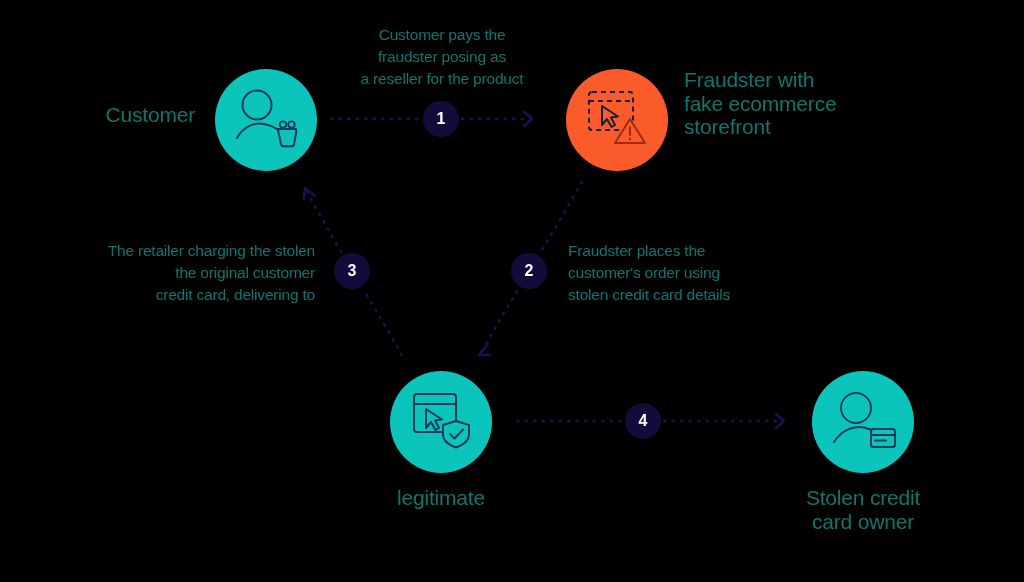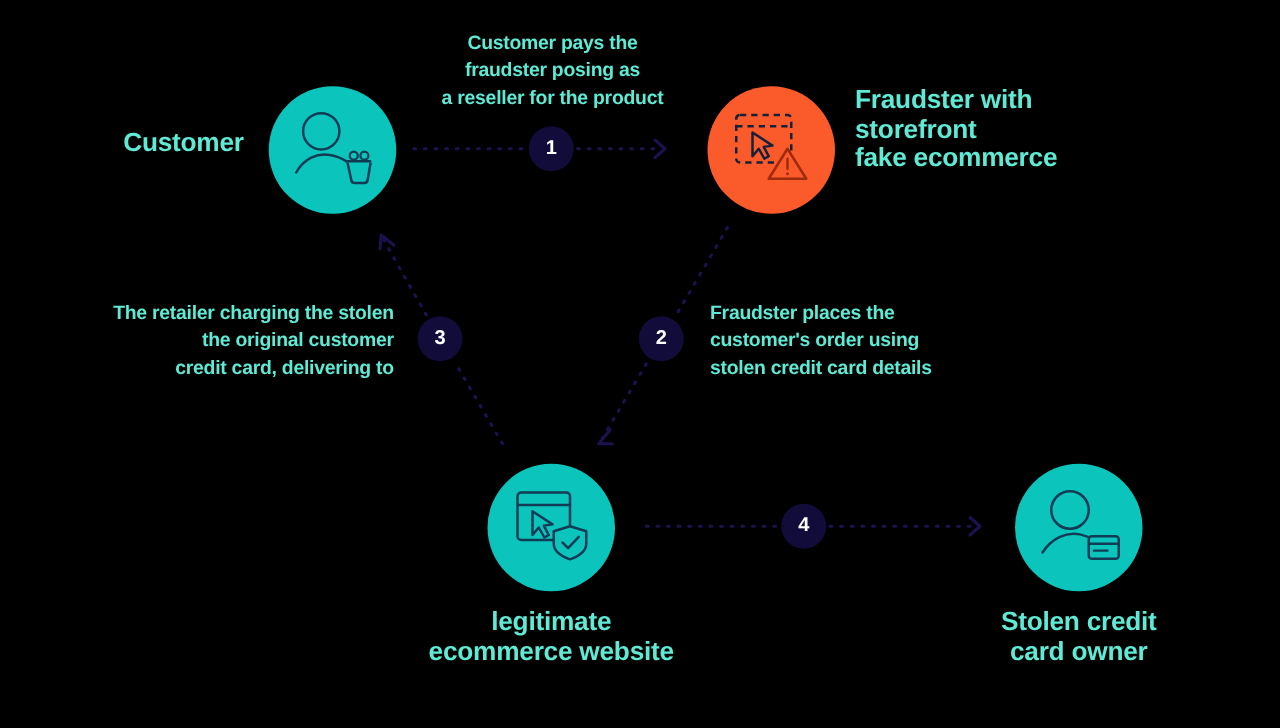--- a/index.html
+++ b/index.html
@@ -30,22 +30,22 @@
     border-radius: 50%;
     display: flex;
     align-items: center;
     justify-content: center;
   }
   .node-teal { background: #0BC5BD; }
   .node-orange { background: #FB5B2B; }
 
   .label {
     position: absolute;
-    color: #5eead4;
-    font-weight: bold;
+    color: #0f766e;
+    font-weight: normal;
     line-height: 1.18;
     letter-spacing: -0.2px;
   }
   .label-title {
     font-size: 21px;
     line-height: 1.12;
   }
   .label-body {
     font-size: 15.5px;
     line-height: 1.42;
@@ -124,39 +124,38 @@
         <line x1="3" y1="12" x2="47" y2="12" stroke="#15213A" stroke-width="2" stroke-dasharray="5 4"></line>
         <path d="M16 17 L 16 36 L 21 30 L 25.5 38 L 29 36 L 25 28.5 L 32 27.5 Z" stroke="#15213A" stroke-width="2" fill="#FB5B2B" stroke-linejoin="round"></path>
         <path d="M44 30 L 59 54 L 29 54 Z" stroke="#9E2B0A" stroke-width="2" fill="#FB5B2B" stroke-linejoin="round"></path>
         <line x1="44" y1="38" x2="44" y2="46" stroke="#9E2B0A" stroke-width="2" stroke-linecap="round"></line>
         <circle cx="44" cy="50" r="1.2" fill="#9E2B0A"></circle>
       </svg>
     </span>
   </div>
   <div class="label label-title ta-left" style="left:684px; top:68px; width:300px;">
     <div>Fraudster with</div>
+    <div>fake ecommerce</div>
     <div>storefront</div>
-    <div>fake ecommerce</div>
   </div>
 
   <div class="node node-teal" style="left:390px; top:371px; width:102px; height:102px;">
     <span>
       <svg width="62" height="58" viewBox="0 0 62 58" fill="none">
         <rect x="4" y="3" width="42" height="38" rx="3" stroke="#123B55" stroke-width="2" fill="none"></rect>
         <line x1="4" y1="13" x2="46" y2="13" stroke="#123B55" stroke-width="2"></line>
         <path d="M16 18 L 16 37 L 21 31 L 25.5 39 L 29 37 L 25 29.5 L 32 28.5 Z" stroke="#123B55" stroke-width="2" fill="#0BC5BD" stroke-linejoin="round"></path>
         <path d="M46 30 L 59 34 L 59 44 C 59 50, 53 54, 46 56.5
                  C 39 54, 33 50, 33 44 L 33 34 Z" stroke="#123B55" stroke-width="2" fill="#0BC5BD" stroke-linejoin="round"></path>
         <polyline points="40,43 44.5,47.5 53,38.5" fill="none" stroke="#123B55" stroke-width="2" stroke-linecap="round" stroke-linejoin="round"></polyline>
       </svg>
     </span>
   </div>
   <div class="label label-title ta-center" style="left:290px; top:486px; width:302px;">
     <div>legitimate</div>
-    <div>ecommerce website</div>
   </div>
 
   <div class="node node-teal" style="left:812px; top:371px; width:102px; height:102px;">
     <span>
       <svg width="68" height="58" viewBox="0 0 68 58" fill="none">
         <circle cx="27" cy="17" r="15" stroke="#123B55" stroke-width="2"></circle>
         <path d="M5 51 C 12 40, 24 34, 35 36.5 C 40 37.6, 44 39.5, 47 41.5" stroke="#123B55" stroke-width="2" fill="none" stroke-linecap="round"></path>
         <rect x="42" y="38" width="24" height="18" rx="2.5" stroke="#123B55" stroke-width="2" fill="#0BC5BD"></rect>
         <line x1="42" y1="44" x2="66" y2="44" stroke="#123B55" stroke-width="2"></line>
         <line x1="46" y1="49.5" x2="57" y2="49.5" stroke="#123B55" stroke-width="1.8" stroke-linecap="round"></line>

